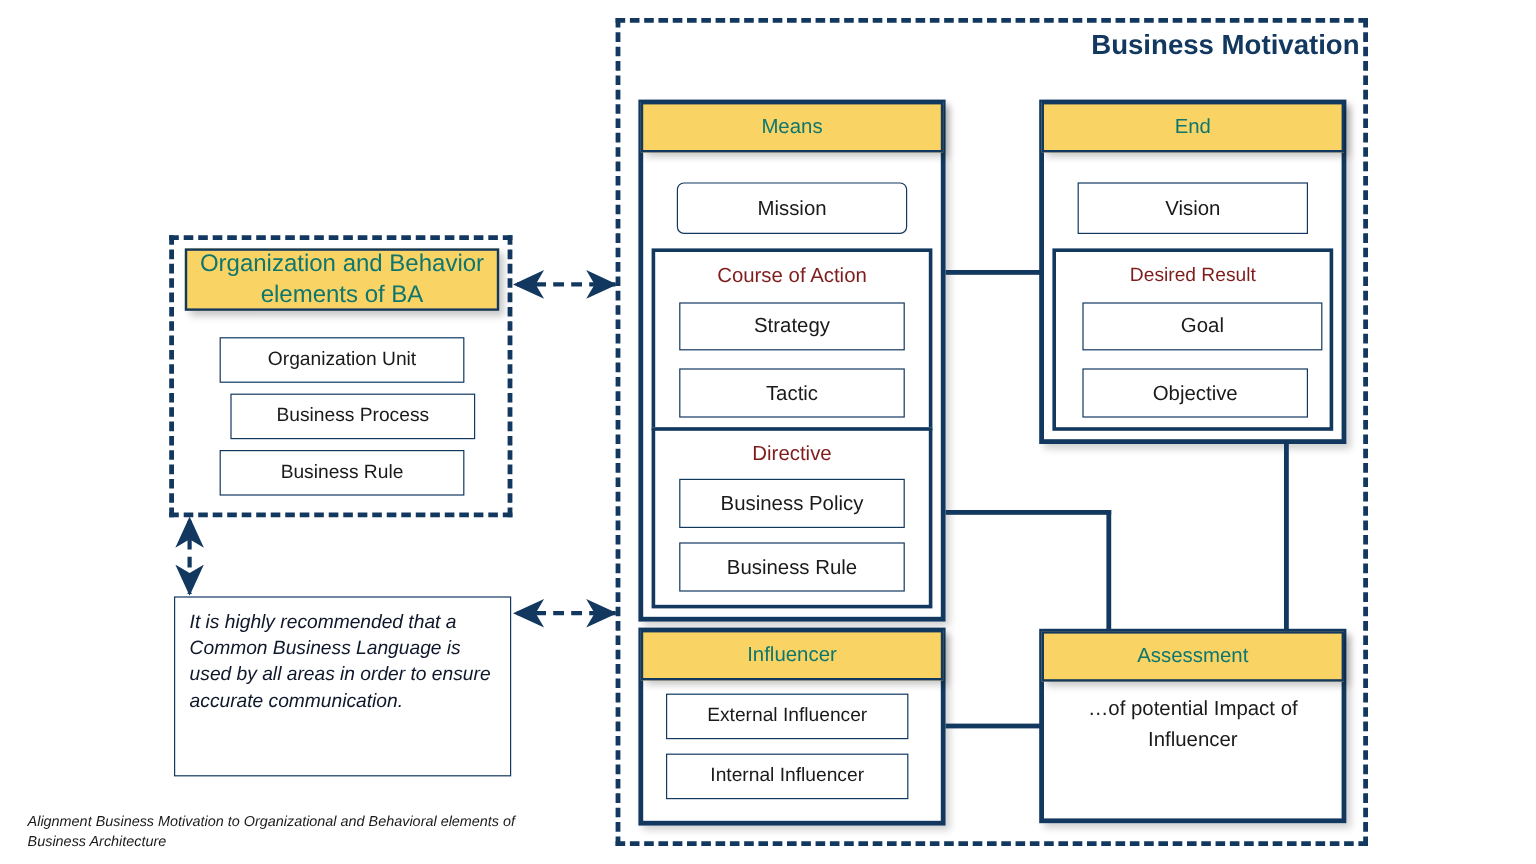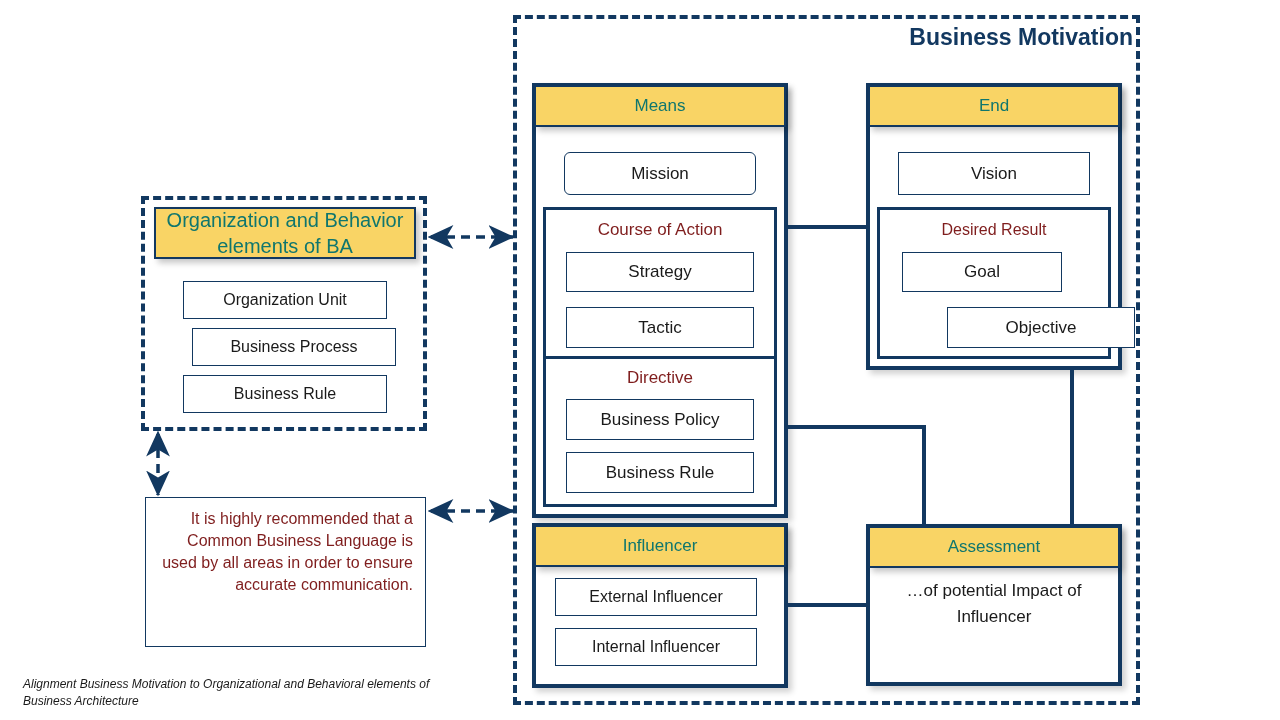--- a/index.html
+++ b/index.html
@@ -66,24 +66,25 @@
   .sub-label {
     display: flex;
     align-items: center;
     justify-content: center;
     text-align: center;
     color: #7f1d1d;
   }
   .note-box {
     border: 1.5px solid #123860;
     background: #ffffff;
-    color: #7f1d1d;
-    text-align: right;
+    color: #0f172a;
+    text-align: left;
     padding: 10px 12px 0 12px;
     line-height: 1.38;
+    font-style: italic;
   }
   .plain-text {
     color: #1a1a1a;
     text-align: center;
   }
   .title-text {
     color: #123860;
     font-weight: bold;
     text-align: right;
   }
@@ -128,22 +129,22 @@
   <div class="abs leaf-box" style="left:566px; top:452px; width:188px; height:41px; font-size:17px;">Business Rule</div>
 
   <div class="abs group-box" style="left:866px; top:83px; width:256px; height:287px;"></div>
 
   <div class="abs group-header" style="left:868px; top:85px; width:252px; height:42px; font-size:17px;">End</div>
 
   <div class="abs leaf-box" style="left:898px; top:152px; width:192px; height:43px; font-size:17px;">Vision</div>
 
   <div class="abs sub-box" style="left:877px; top:207px; width:234px; height:152px;"></div>
   <div class="abs sub-label" style="left:877px; top:216px; width:234px; height:28px; font-size:16px;">Desired Result</div>
-  <div class="abs leaf-box" style="left:902px; top:252px; width:160px; height:40px; font-size:17px;">Goal</div>
-  <div class="abs leaf-box" style="left:902px; top:307px; width:188px; height:41px; font-size:17px;margin-left:45px;">Objective</div>
+  <div class="abs leaf-box" style="left:902px; top:252px; width:200px; height:40px; font-size:17px;">Goal</div>
+  <div class="abs leaf-box" style="left:902px; top:307px; width:188px; height:41px; font-size:17px;">Objective</div>
 
   <div class="abs group-box" style="left:532px; top:523px; width:256px; height:165px;"></div>
   <div class="abs group-header" style="left:534px; top:525px; width:252px; height:42px; font-size:17px;">Influencer</div>
   <div class="abs leaf-box" style="left:555px; top:578px; width:202px; height:38px; font-size:16px;">External Influencer</div>
   <div class="abs leaf-box" style="left:555px; top:628px; width:202px; height:38px; font-size:16px;">Internal Influencer</div>
 
   <div class="abs group-box" style="left:866px; top:524px; width:256px; height:162px;"></div>
   <div class="abs group-header" style="left:868px; top:526px; width:252px; height:42px; font-size:17px;">Assessment</div>
   <div class="abs plain-text" style="left:880px; top:578px; width:228px; font-size:17px; line-height:1.52;">…of potential Impact of Influencer</div>
 

